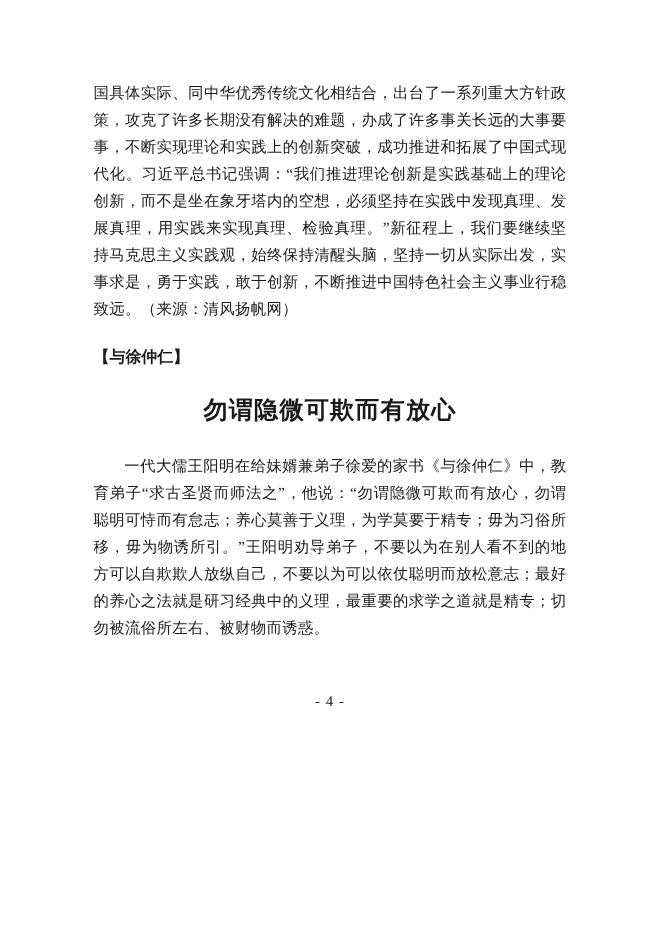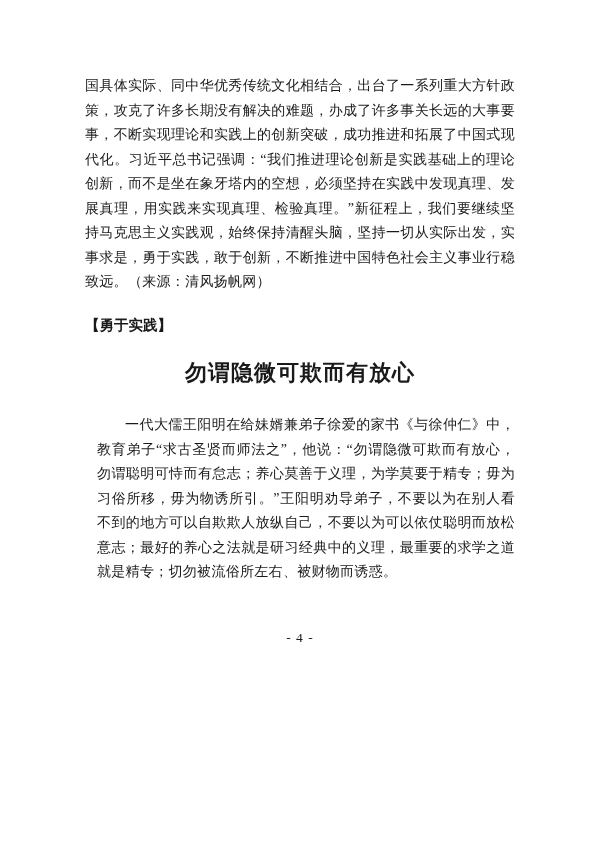--- a/index.html
+++ b/index.html
@@ -47,41 +47,40 @@
   .article-title {
     margin: 24px 0 0 0;
     font-size: 22px;
     font-weight: bold;
     line-height: 24px;
     text-align: center;
     letter-spacing: 1px;
   }
   .first-body-after-title {
     margin-top: 28px;
-    margin-left: 12px;
   }
   .page-number {
     position: absolute;
     left: 0;
     right: 0;
     bottom: 45px;
     text-align: center;
     font-size: 13.5px;
     letter-spacing: 1px;
     color: #1a1a1a;
   }
 </style>
 </head>
 <body>
 
 <div class="page">
   <div class="content">
     <p class="body-text no-indent">国具体实际、同中华优秀传统文化相结合，出台了一系列重大方针政策，攻克了许多长期没有解决的难题，办成了许多事关长远的大事要事，不断实现理论和实践上的创新突破，成功推进和拓展了中国式现代化。习近平总书记强调：“我们推进理论创新是实践基础上的理论创新，而不是坐在象牙塔内的空想，必须坚持在实践中发现真理、发展真理，用实践来实现真理、检验真理。”新征程上，我们要继续坚持马克思主义实践观，始终保持清醒头脑，坚持一切从实际出发，实事求是，勇于实践，敢于创新，不断推进中国特色社会主义事业行稳致远。（来源：清风扬帆网）</p>
 
-    <p class="section-header">【勇于实践】</p>
+    <p class="section-header">【与徐仲仁】</p>
 
     <p class="article-title">勿谓隐微可欺而有放心</p>
 
     <p class="body-text indent first-body-after-title">一代大儒王阳明在给妹婿兼弟子徐爱的家书《与徐仲仁》中，教育弟子“求古圣贤而师法之”，他说：“勿谓隐微可欺而有放心，勿谓聪明可恃而有怠志；养心莫善于义理，为学莫要于精专；毋为习俗所移，毋为物诱所引。”王阳明劝导弟子，不要以为在别人看不到的地方可以自欺欺人放纵自己，不要以为可以依仗聪明而放松意志；最好的养心之法就是研习经典中的义理，最重要的求学之道就是精专；切勿被流俗所左右、被财物而诱惑。</p>
 
   </div>
 
   <div class="page-number">- 4 -</div>
 </div>
 

